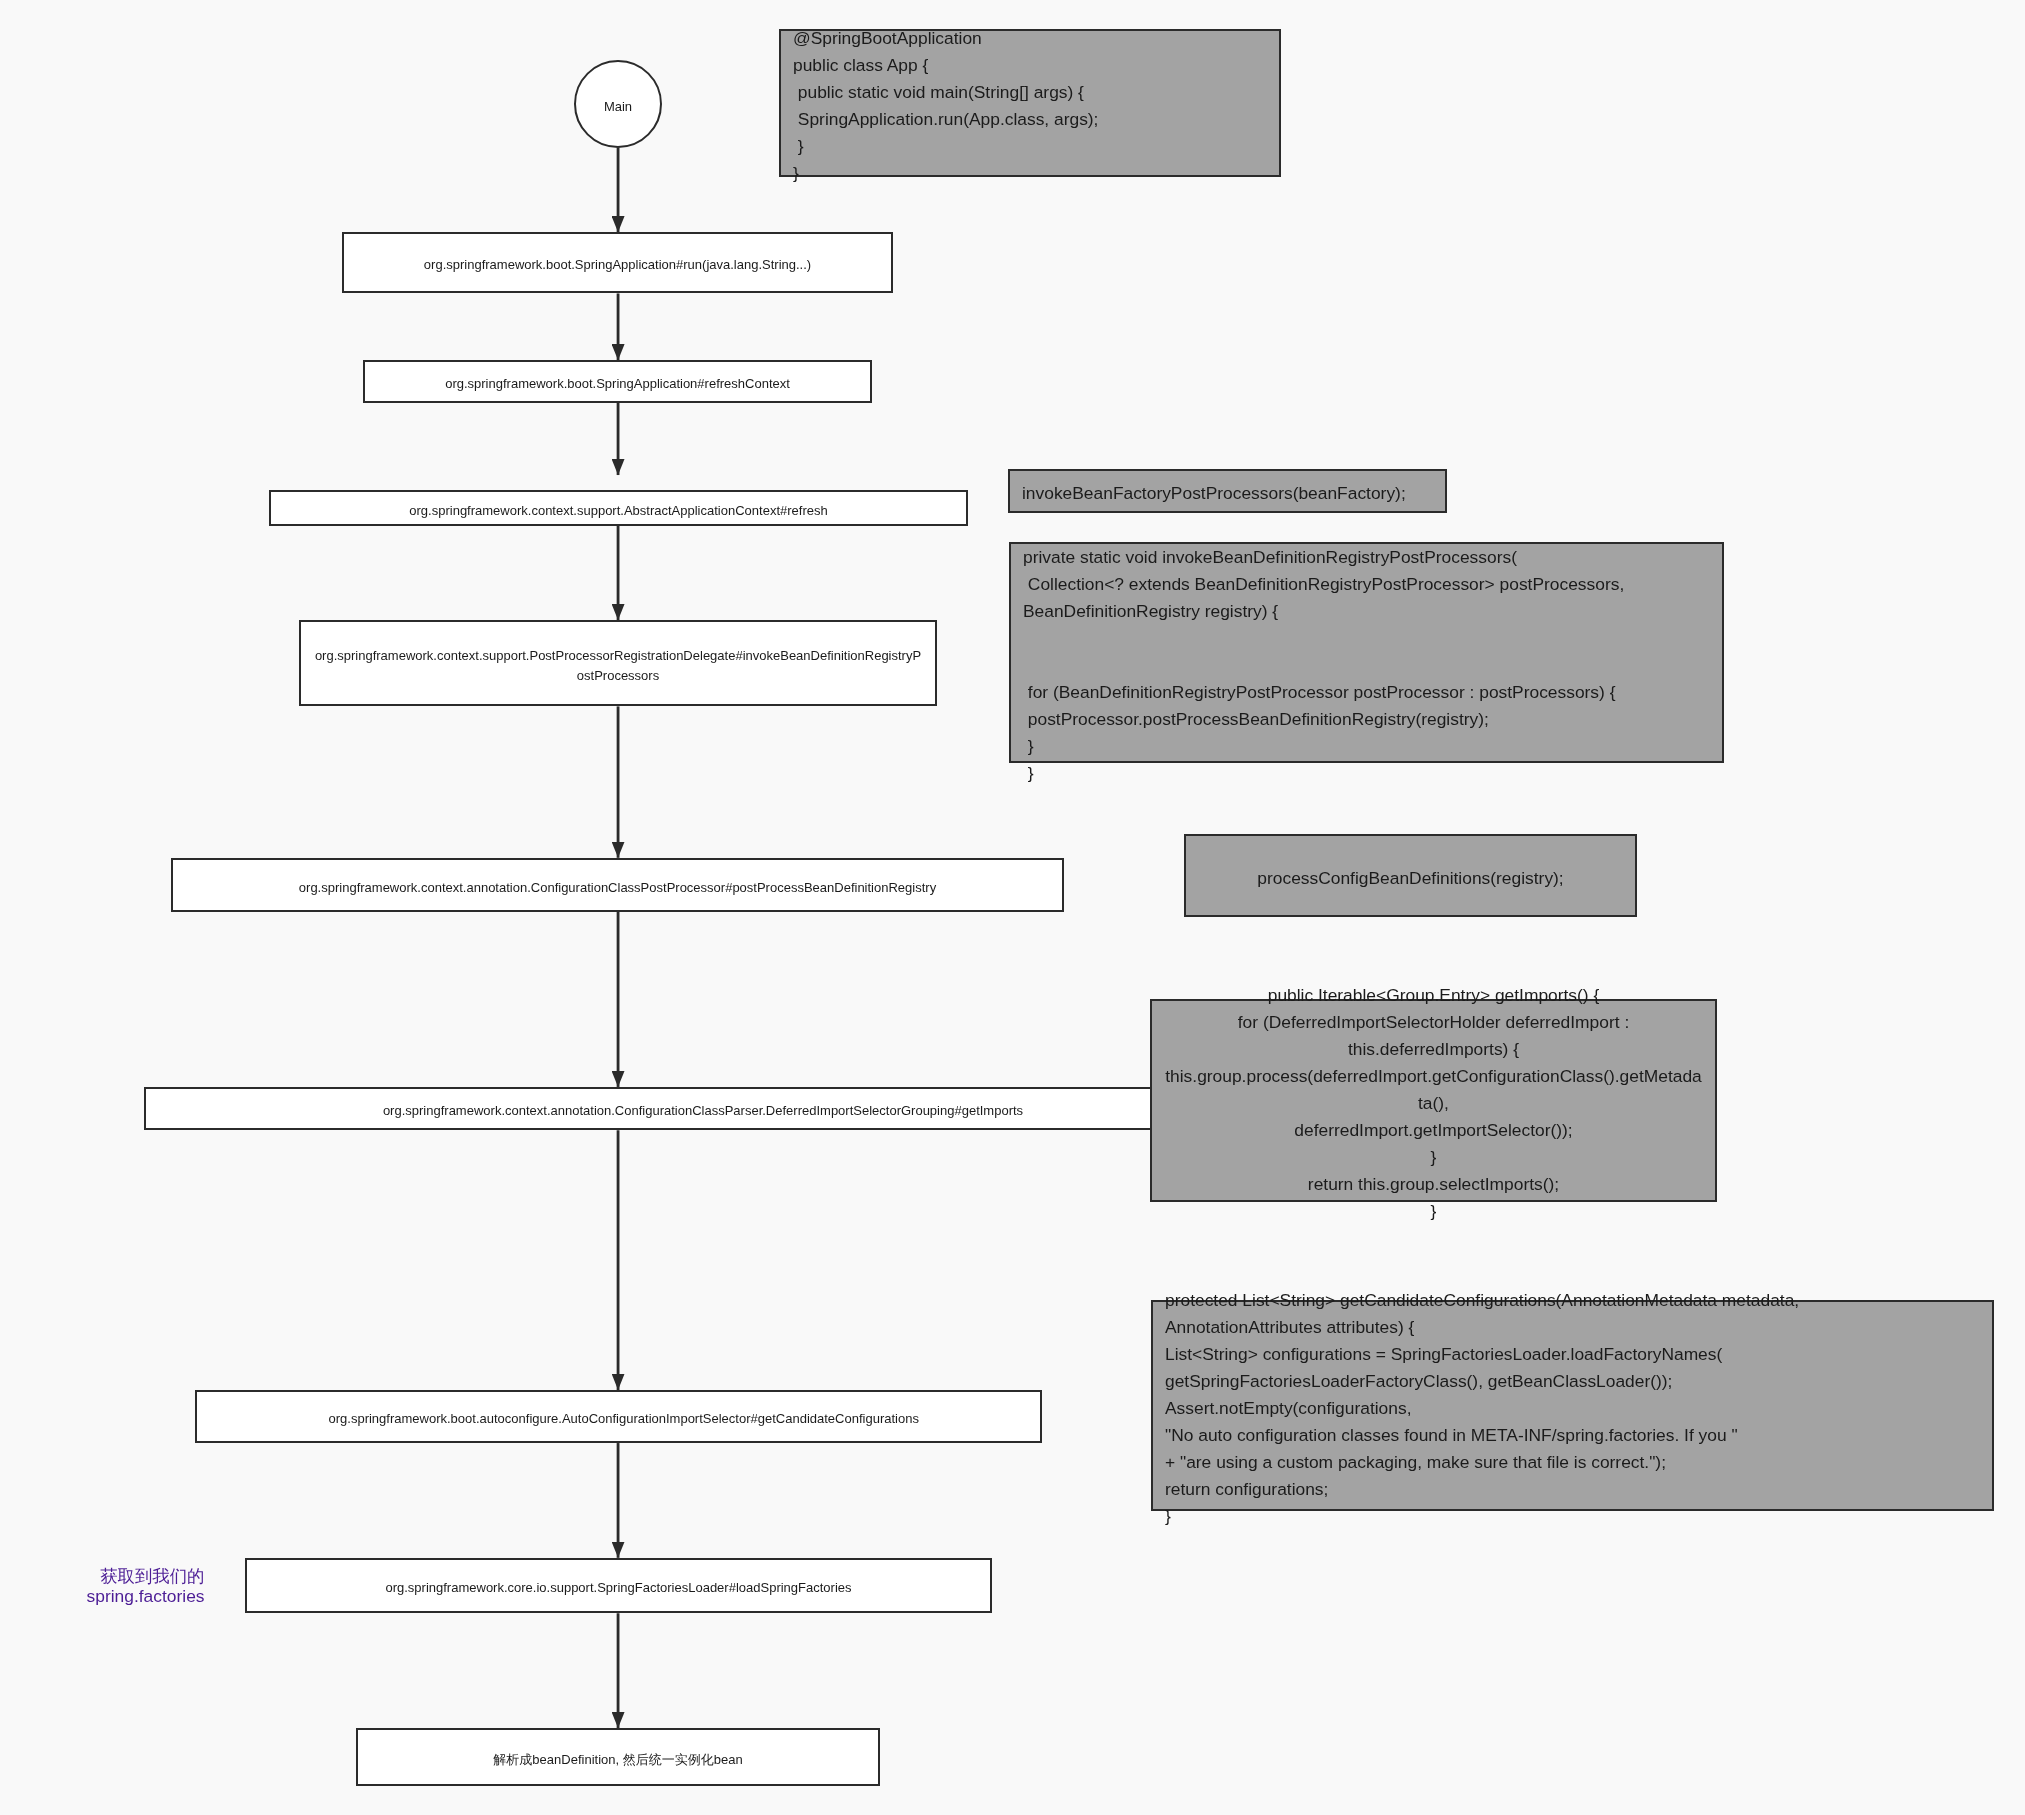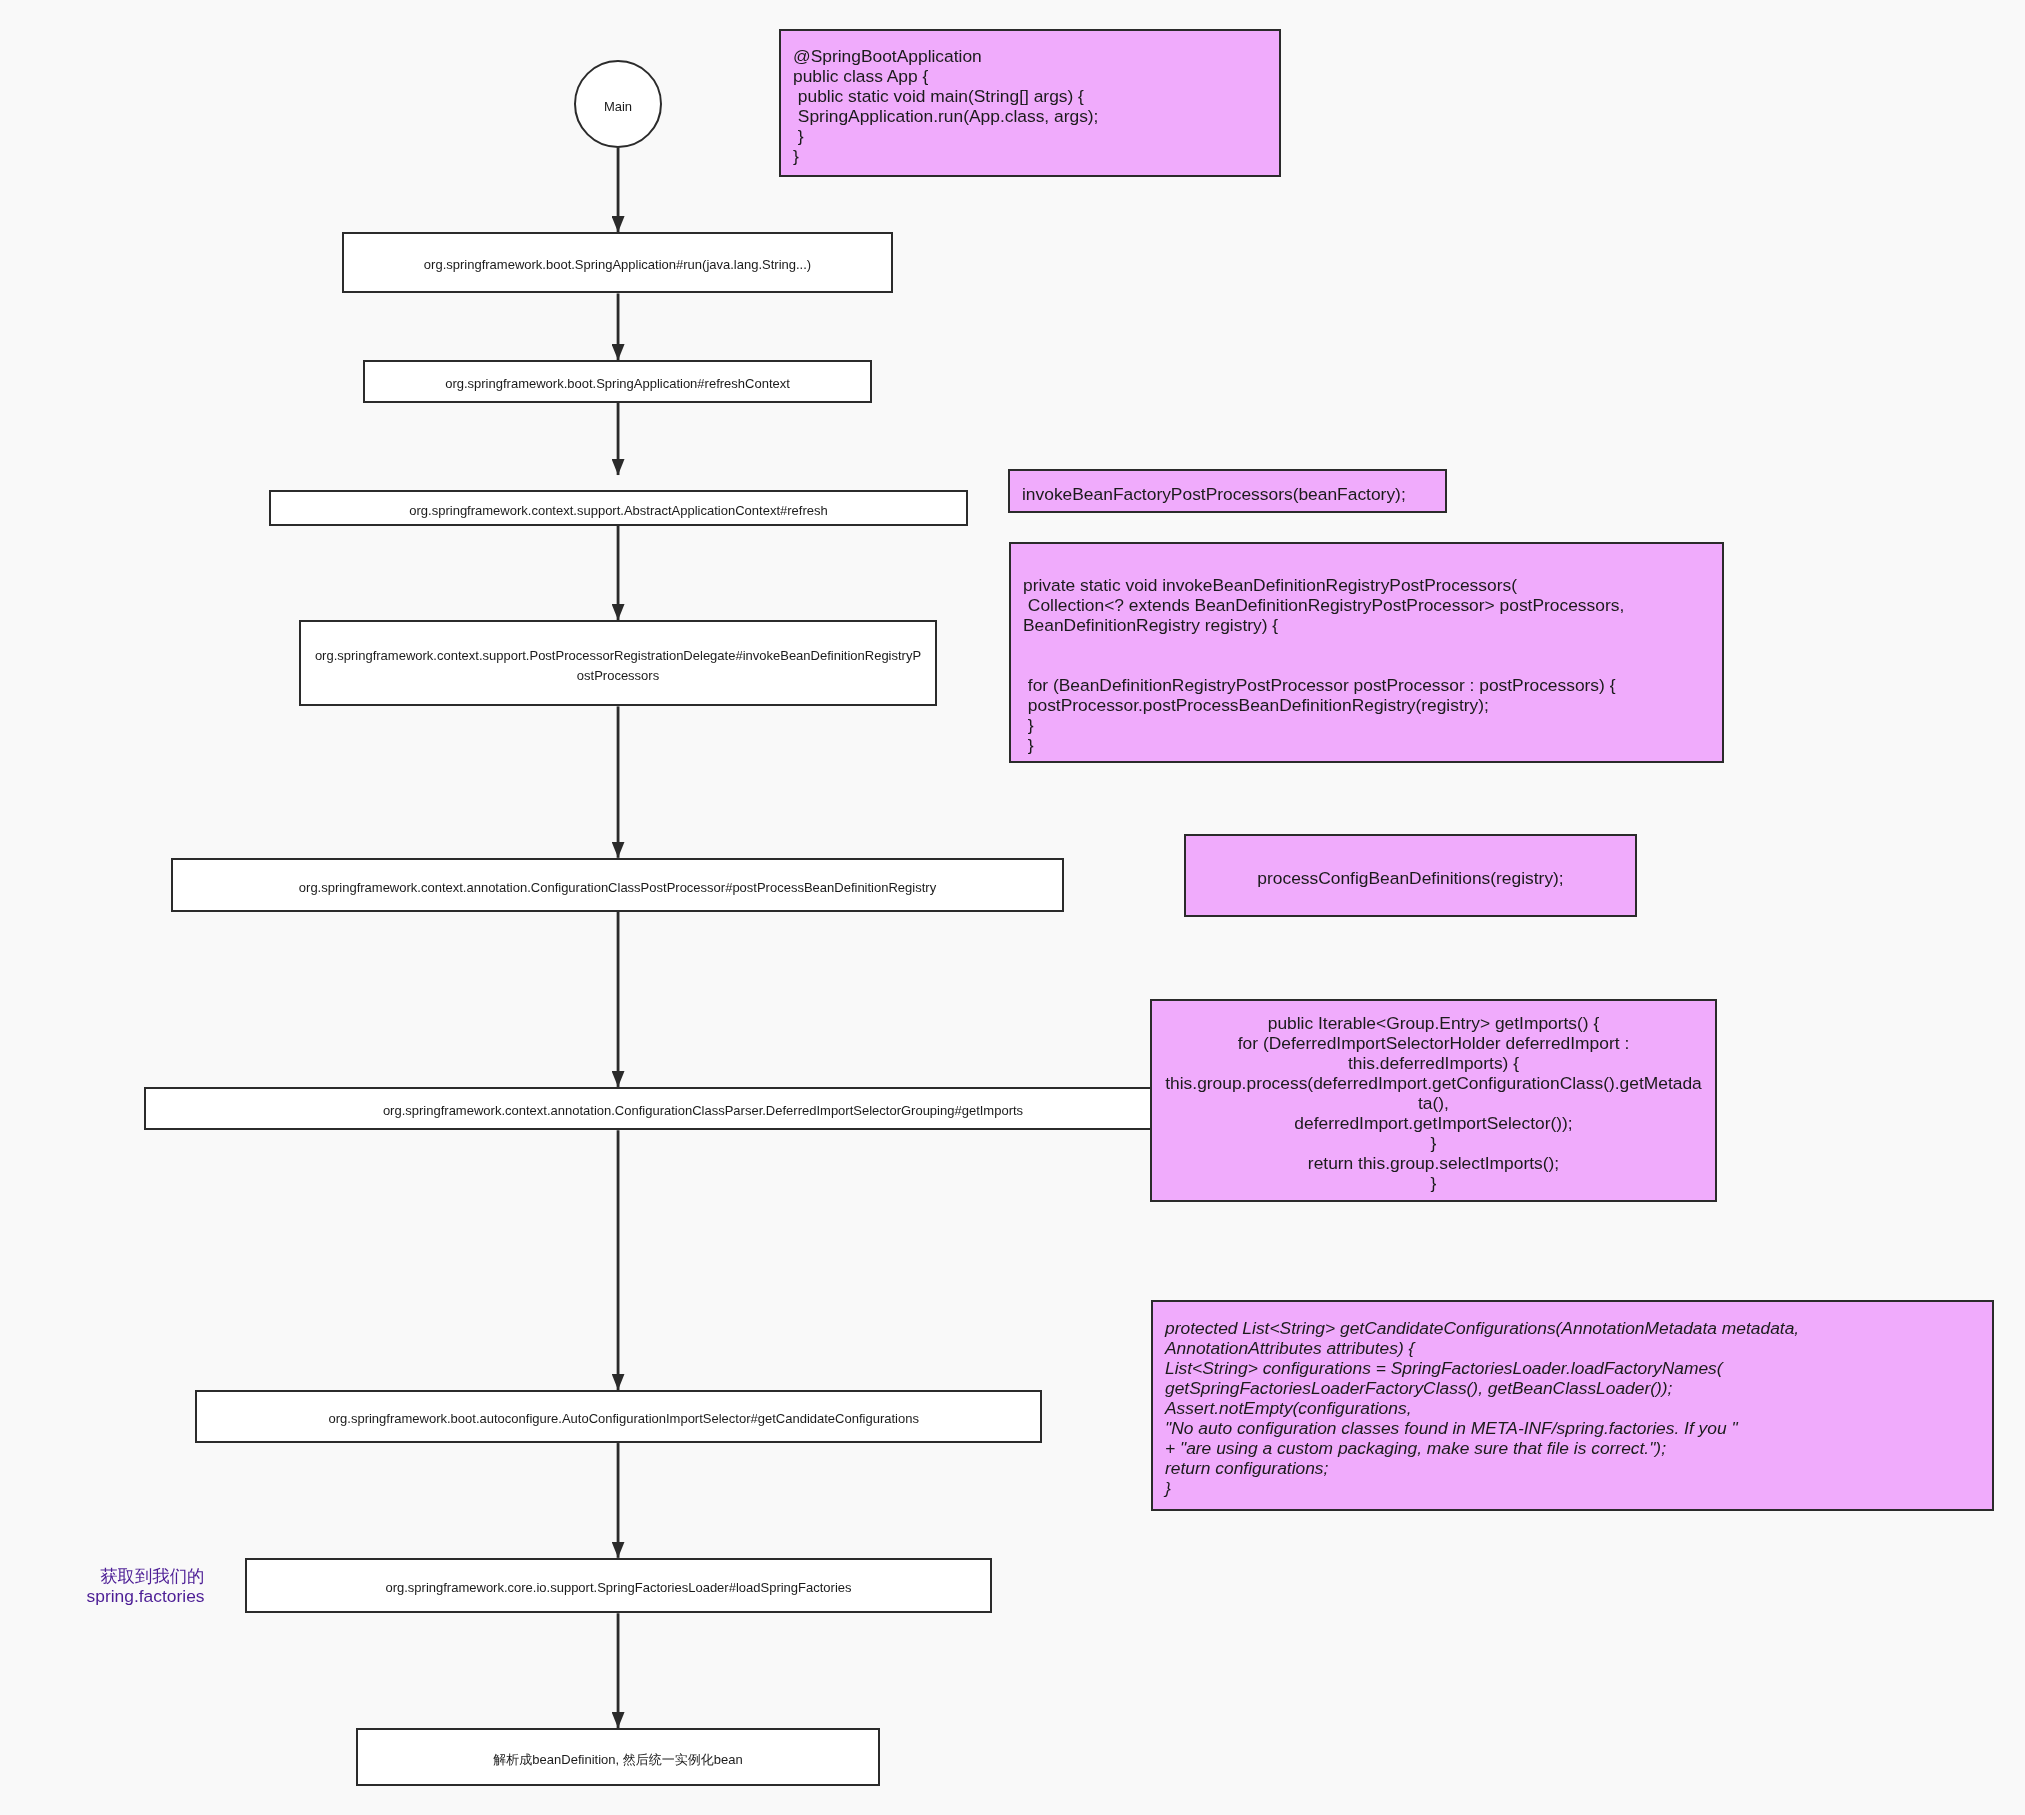--- a/index.html
+++ b/index.html
@@ -26,25 +26,25 @@
     text-align:center;
     white-space:pre-wrap;
     word-break:break-all;
     padding:0 11.6px;
     color:#1b1b1b;
   }
   .node > span{display:block;position:relative;top:2.9px;}
   .circle{border-radius:50%;border-width:2.5px;}
   .note{
     position:absolute;
-    background:#f0abfc;
+    background:#a3a3a3;
     border:2.5px solid #2b2b2b;
     box-sizing:border-box;
     font-size:17.4px;
-    line-height:20px;
+    line-height:27px;
     color:#1b1b1b;
     white-space:pre;
     display:flex;
     flex-direction:column;
     justify-content:center;
   }
   .note .inner{padding:0 12px;position:relative;top:2.9px;}
   .note.center .inner{text-align:center;}
   .plain{
     position:absolute;
@@ -154,21 +154,21 @@
 for (DeferredImportSelectorHolder deferredImport :
 this.deferredImports) {
 this.group.process(deferredImport.getConfigurationClass().getMetada
 ta(),
 deferredImport.getImportSelector());
 }
 return this.group.selectImports();
 }</div>
   </div>
 
-  <div class="note" style="left:1151px;top:1300px;width:843px;height:211px;font-style:italic;">
+  <div class="note" style="left:1151px;top:1300px;width:843px;height:211px;">
     <div class="inner">protected List&lt;String&gt; getCandidateConfigurations(AnnotationMetadata metadata,
 AnnotationAttributes attributes) {
 List&lt;String&gt; configurations = SpringFactoriesLoader.loadFactoryNames(
 getSpringFactoriesLoaderFactoryClass(), getBeanClassLoader());
 Assert.notEmpty(configurations,
 "No auto configuration classes found in META-INF/spring.factories. If you "
 + "are using a custom packaging, make sure that file is correct.");
 return configurations;
 }</div>
   </div>

